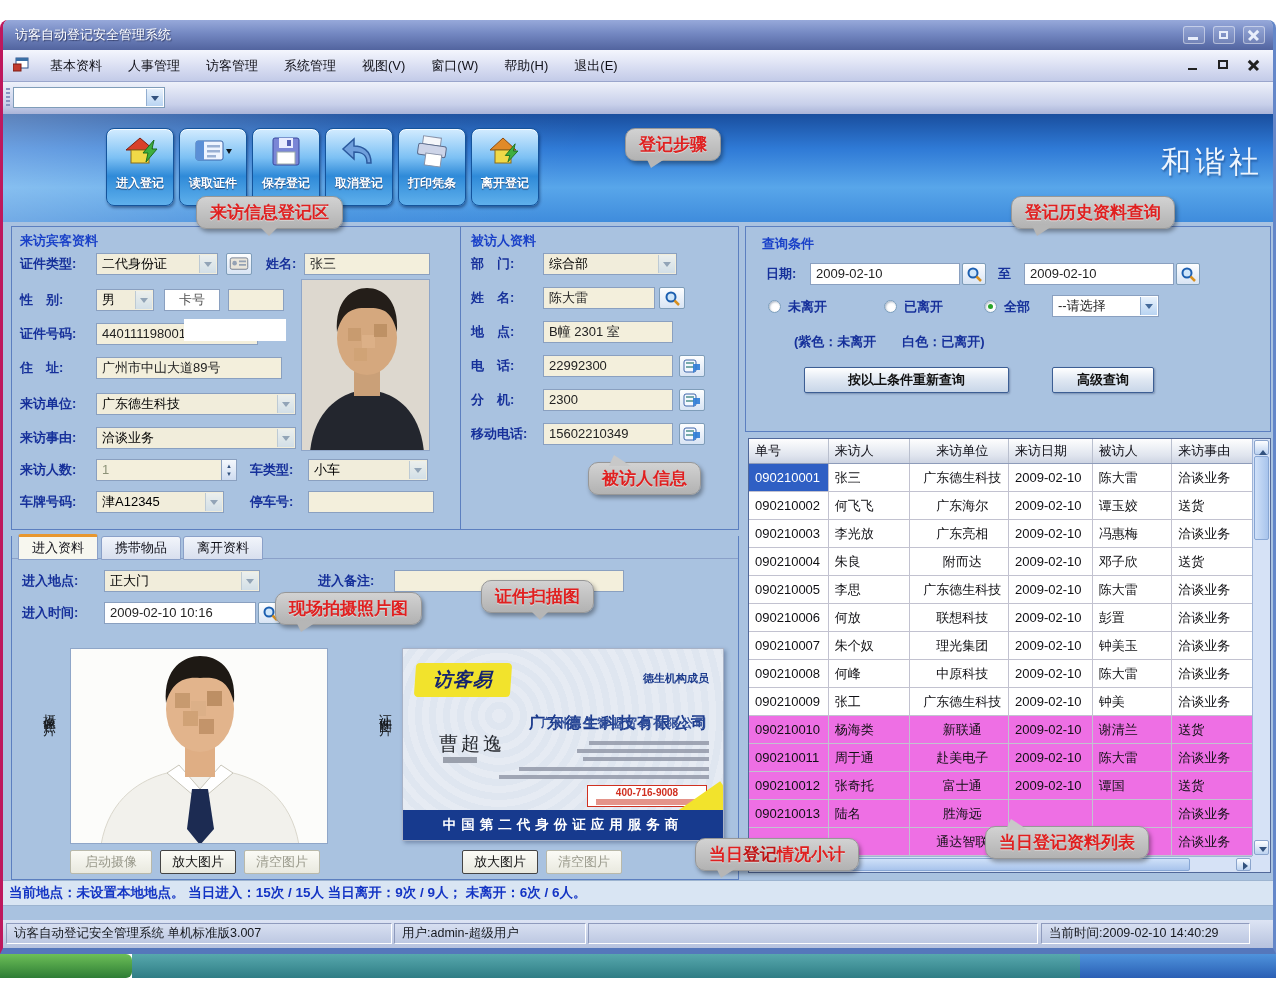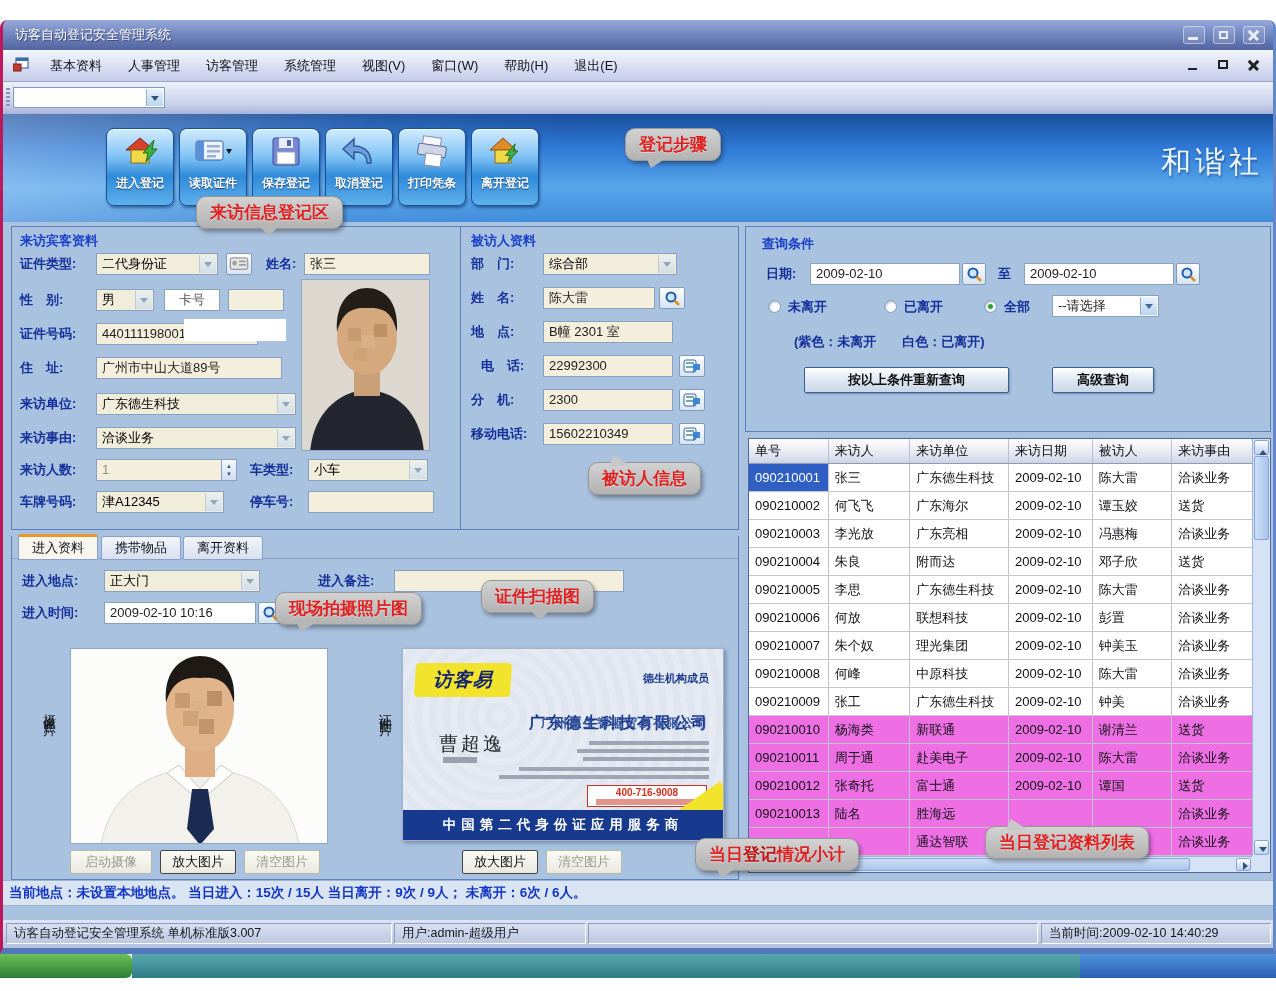--- a/index.html
+++ b/index.html
@@ -103,21 +103,21 @@
   .thead { position:absolute; left:0; top:0; right:18px; height:25px; display:flex;
     background:linear-gradient(180deg,#fefefe,#dfe4ee 70%,#cdd4e2 100%); border-bottom:1px solid #8e9cba; }
   .thcell { font-size:13px; color:#101018; line-height:24px; padding-left:6px;
     border-right:1px solid #b9bfce; overflow:hidden; white-space:nowrap; }
   .tbody { position:absolute; left:0; top:25px; right:18px; bottom:16px; overflow:hidden; }
   .trow { display:flex; height:28px; border-bottom:1px solid #c2c2d0; background:#fff; }
   .trow.pink { background:#ee6fe4; }
   .tcell { font-size:13px; color:#101014; line-height:27px; padding-left:6px;
     border-right:1px solid #c2c2d0; overflow:hidden; white-space:nowrap; }
   .tcell.sel { background:#2f5fc4; color:#fff; }
-  .c0{width:80px;} .c1{width:82px;} .c2{width:99px;} .c3{width:84px;} .c4{width:80px;} .c5{width:80px; border-right:none;}
+  .c0{width:80px;} .c1{width:82px;} .c2{width:99px;text-align:center;} .c3{width:84px;} .c4{width:80px;} .c5{width:80px; border-right:none;}
   .vscroll { position:absolute; right:0; top:0; width:18px; bottom:16px; background:#d6e2f6; border-left:1px solid #9fb4d8; }
   .hscroll { position:absolute; left:0; bottom:0; right:18px; height:16px; background:#d6e2f6; border-top:1px solid #9fb4d8; }
   .scorner { position:absolute; right:0; bottom:0; width:18px; height:16px; background:#d6e2f6; }
   .sarr { position:absolute; background:linear-gradient(180deg,#fdfeff,#bcd2f0); border:1px solid #8aa4cc; border-radius:2px; }
   .tri { position:absolute; width:0; height:0; border:4px solid transparent; }
   .vthumb { position:absolute; left:1px; right:1px; top:17px; height:84px;
     background:linear-gradient(90deg,#cfe0f8,#a8c4ec); border:1px solid #87a6d4; border-radius:2px; }
   .hthumb { position:absolute; top:1px; bottom:1px; left:17px; width:424px;
     background:linear-gradient(180deg,#cfe0f8,#a8c4ec); border:1px solid #87a6d4; border-radius:2px; }
 
@@ -393,21 +393,21 @@
     <div class="sbtn" style="left:198px; top:60px;">
       <svg width="16" height="16" viewBox="0 0 16 16">
             <circle cx="7" cy="7" r="4.5" fill="#cfe6fa" stroke="#1c5fb0" stroke-width="2"></circle>
             <line x1="10.5" y1="10.5" x2="15" y2="15" stroke="#d89020" stroke-width="2.5"></line>
           </svg>
     </div>
 
     <div class="lbl" style="left:10px; top:94px;">地　点:</div>
     <div class="inp" style="left:82px; top:94px; width:130px;"><span>B幢 2301 室</span></div>
 
-    <div class="lbl" style="left:20px; top:128px;text-align:center;">电　话:</div>
+    <div class="lbl" style="left:10px; top:128px;text-align:center;">电　话:</div>
     <div class="inp" style="left:82px; top:128px; width:130px;"><span>22992300</span></div>
     <div class="sbtn" style="left:218px; top:128px;">
       <svg width="18" height="16" viewBox="0 0 18 16">
             <rect x="1" y="2" width="12" height="12" rx="2" fill="#f4f8ff" stroke="#3c64a8"></rect>
             <rect x="3" y="4" width="8" height="2" fill="#7aa"></rect>
             <rect x="3" y="8" width="8" height="2" fill="#7aa"></rect>
             <path d="M10 6 h7 v6 h-4 l-3 3 z" fill="#2e7cd6" opacity="0.9"></path>
           </svg>
     </div>
 
@@ -672,25 +672,26 @@
     <div class="fbtn dark" style="left:450px; top:314px; width:76px;"><span>放大图片</span></div>
     <div class="fbtn" style="left:534px; top:314px; width:76px;"><span>清空图片</span></div>
   </div>
 
   <div class="summary"><span>当前地点：未设置本地地点。  当日进入：15次 / 15人  当日离开：9次 / 9人；  未离开：6次 / 6人。</span></div>
 
   <div class="statusbar">
     <div class="sbsec" style="left:3px; width:386px;">访客自动登记安全管理系统 单机标准版3.007</div>
     <div class="sbsec" style="left:391px; width:192px;">用户:admin-超级用户</div>
     <div class="sbsec" style="left:585px; width:450px;"></div>
-    <div class="sbsec" style="left:1038px; width:230px;">当前时间:2009-02-10 14:40:29</div>
+    <div class="sbsec" style="left:1038px; width:209px;">当前时间:2009-02-10 14:40:29</div>
   </div>
 
   <div class="callout t-dl" style="left:622px; top:108px;"><span>登记步骤</span><div class="tail"></div></div>
   <div class="callout t-dc" style="left:193px; top:176px;"><span>来访信息登记区</span><div class="tail"></div></div>
+  <div class="callout t-dl" style="left:1008px; top:176px;"><span>登记历史资料查询</span><div class="tail"></div></div>
   <div class="callout t-ul" style="left:585px; top:442px;"><span>被访人信息</span><div class="tail"></div></div>
   <div class="callout t-dl" style="left:272px; top:572px;"><span>现场拍摄照片图</span><div class="tail"></div></div>
   <div class="callout t-dc" style="left:478px; top:560px;"><span>证件扫描图</span><div class="tail"></div></div>
   <div class="callout t-dl" style="left:692px; top:818px;"><span>当日</span><b>登记</b><span>情况小计</span><div class="tail"></div></div>
   <div class="callout t-ul" style="left:982px; top:806px;"><span>当日登记资料列表</span><div class="tail"></div></div>
 
 </div>
 
 <div class="taskbar">
   <div class="tb-teal"></div>

